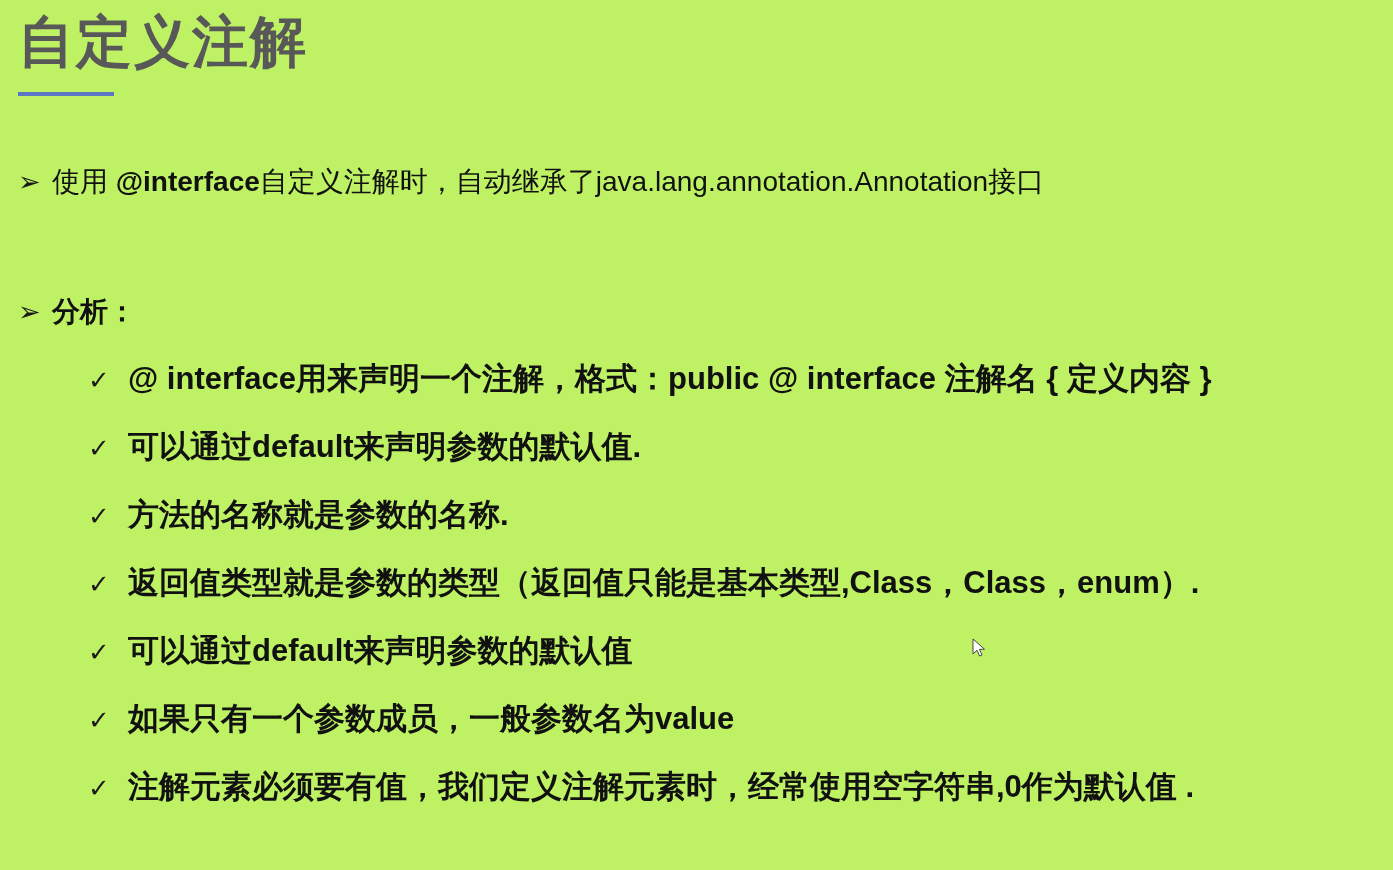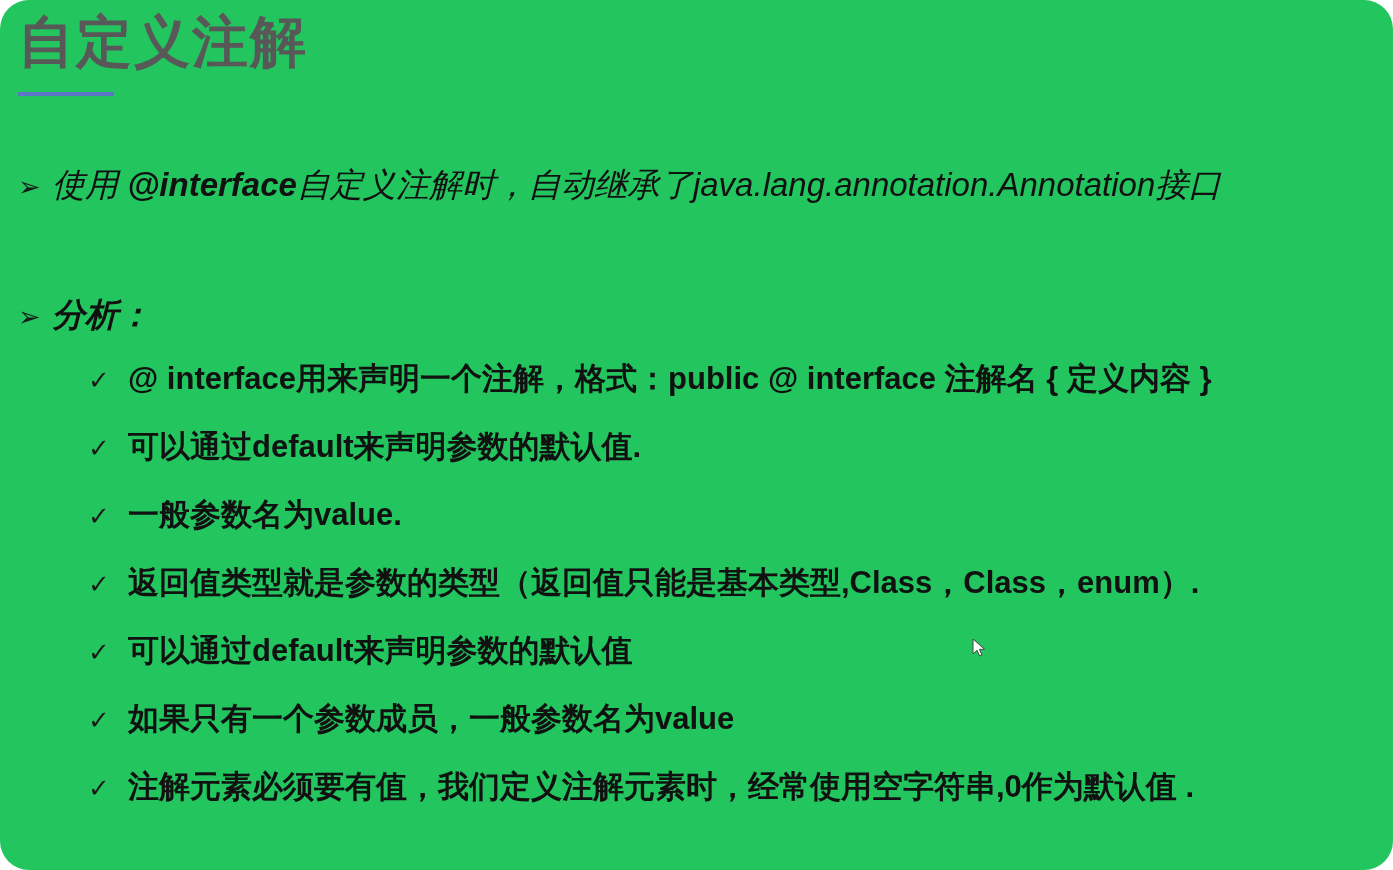--- a/index.html
+++ b/index.html
@@ -12,22 +12,21 @@
     height: 870px;
     font-family: "Liberation Sans", sans-serif;
     color: #1a1a1a;
     position: relative;
     overflow: hidden;
   }
 
   .slide {
     position: absolute;
     inset: 0;
-    background: #22c55e;
-    border-radius: 29px;
+    background: #bef264;
   }
 
   
   .title-block {
     position: absolute;
     left: 18px;
     top: 10px;
   }
   .slide-title {
     font-size: 56px;
@@ -53,24 +52,23 @@
     white-space: nowrap;
   }
   .marker-arrow {
     color: #1a1a1a;
     font-size: 27px;
     line-height: 1;
     width: 34px;
     flex: 0 0 34px;
   }
   .l1-text {
-    font-size: 33px;
+    font-size: 28px;
     line-height: 1.2;
     color: #111111;
-    font-style: italic;
   }
   .l1-text b {
     font-weight: bold;
   }
 
   
   .bullet-l2 {
     position: absolute;
     display: flex;
     align-items: baseline;
@@ -125,21 +123,21 @@
     <span class="l2-text">@ interface用来声明一个注解，格式：public @ interface 注解名 { 定义内容 }</span>
   </div>
 
   <div class="bullet-l2" style="left:88px; top:428px;">
     <span class="marker-check">✓</span>
     <span class="l2-text">可以通过default来声明参数的默认值.</span>
   </div>
 
   <div class="bullet-l2" style="left:88px; top:496px;">
     <span class="marker-check">✓</span>
-    <span class="l2-text">一般参数名为value.</span>
+    <span class="l2-text">方法的名称就是参数的名称.</span>
   </div>
 
   <div class="bullet-l2" style="left:88px; top:564px;">
     <span class="marker-check">✓</span>
     <span class="l2-text">返回值类型就是参数的类型（返回值只能是基本类型,Class，Class，enum）.</span>
   </div>
 
   <div class="bullet-l2" style="left:88px; top:632px;">
     <span class="marker-check">✓</span>
     <span class="l2-text">可以通过default来声明参数的默认值</span>

